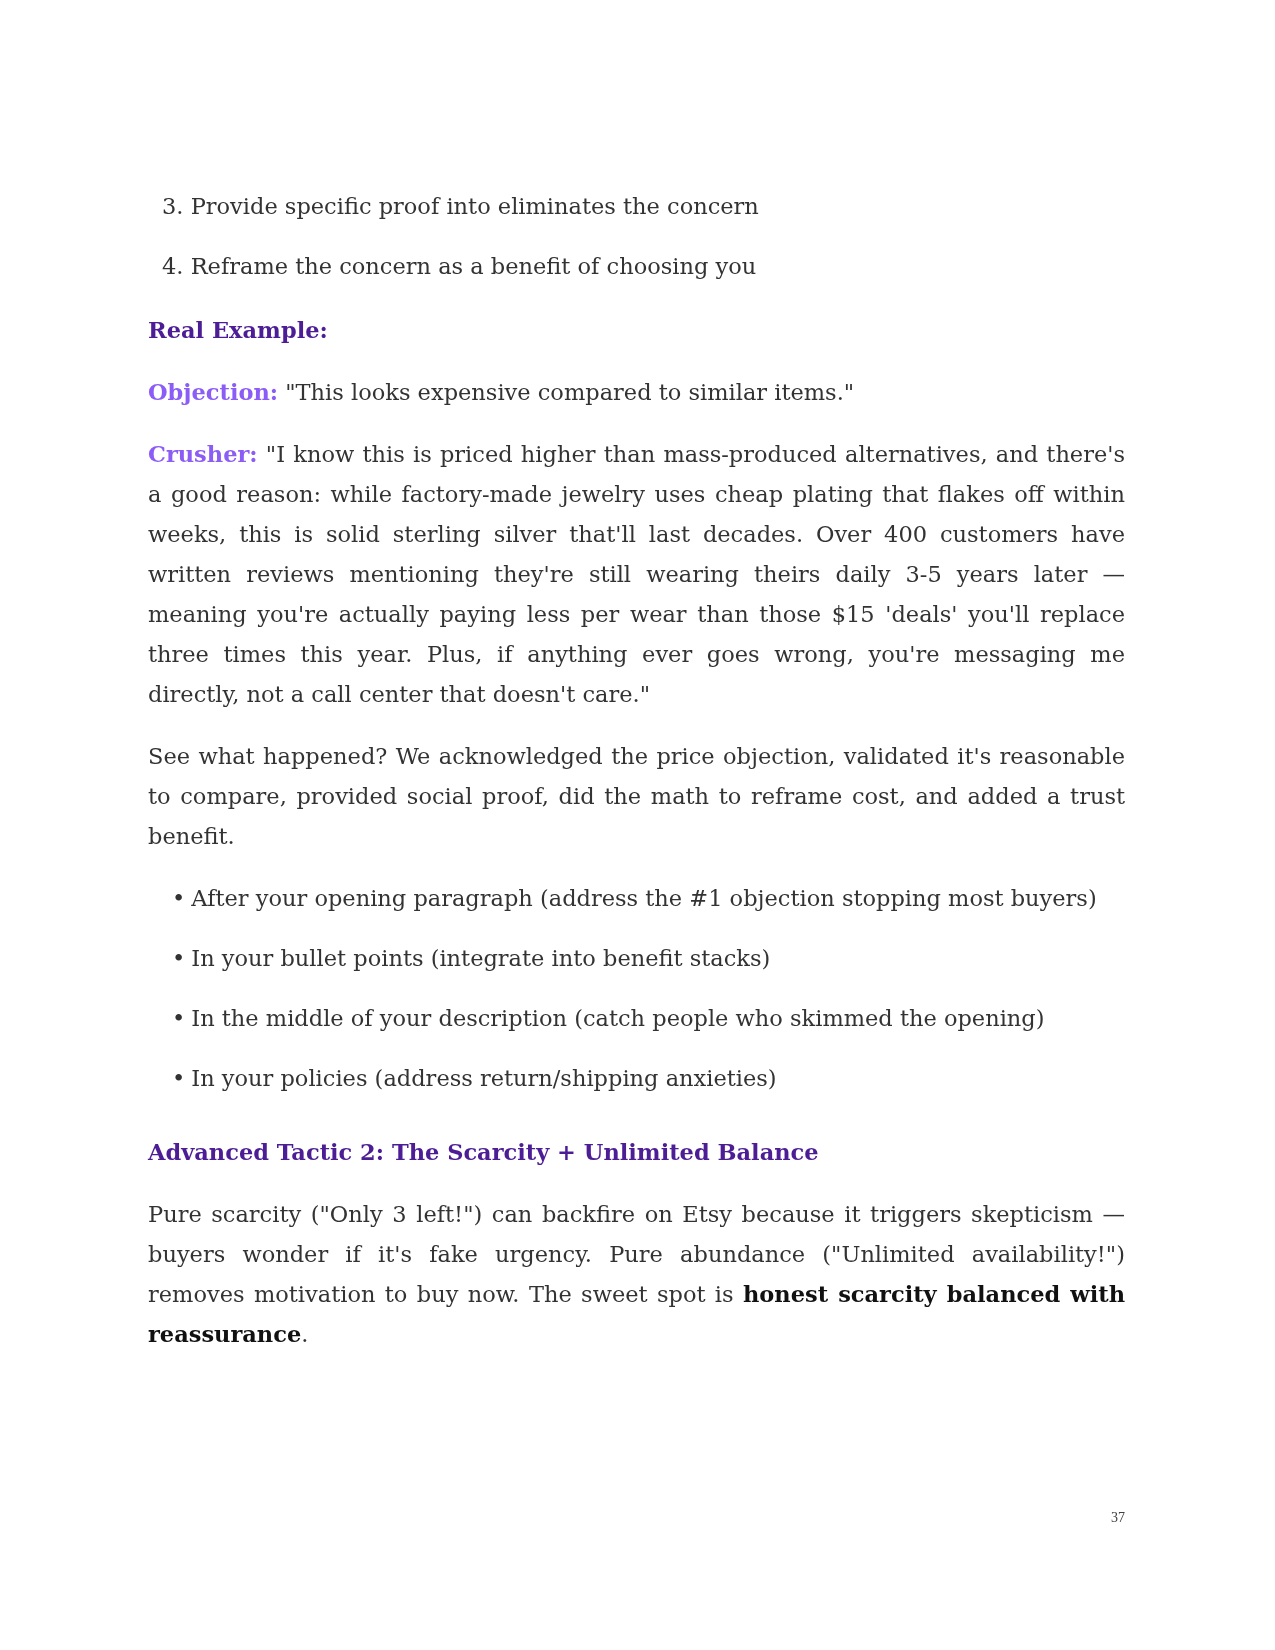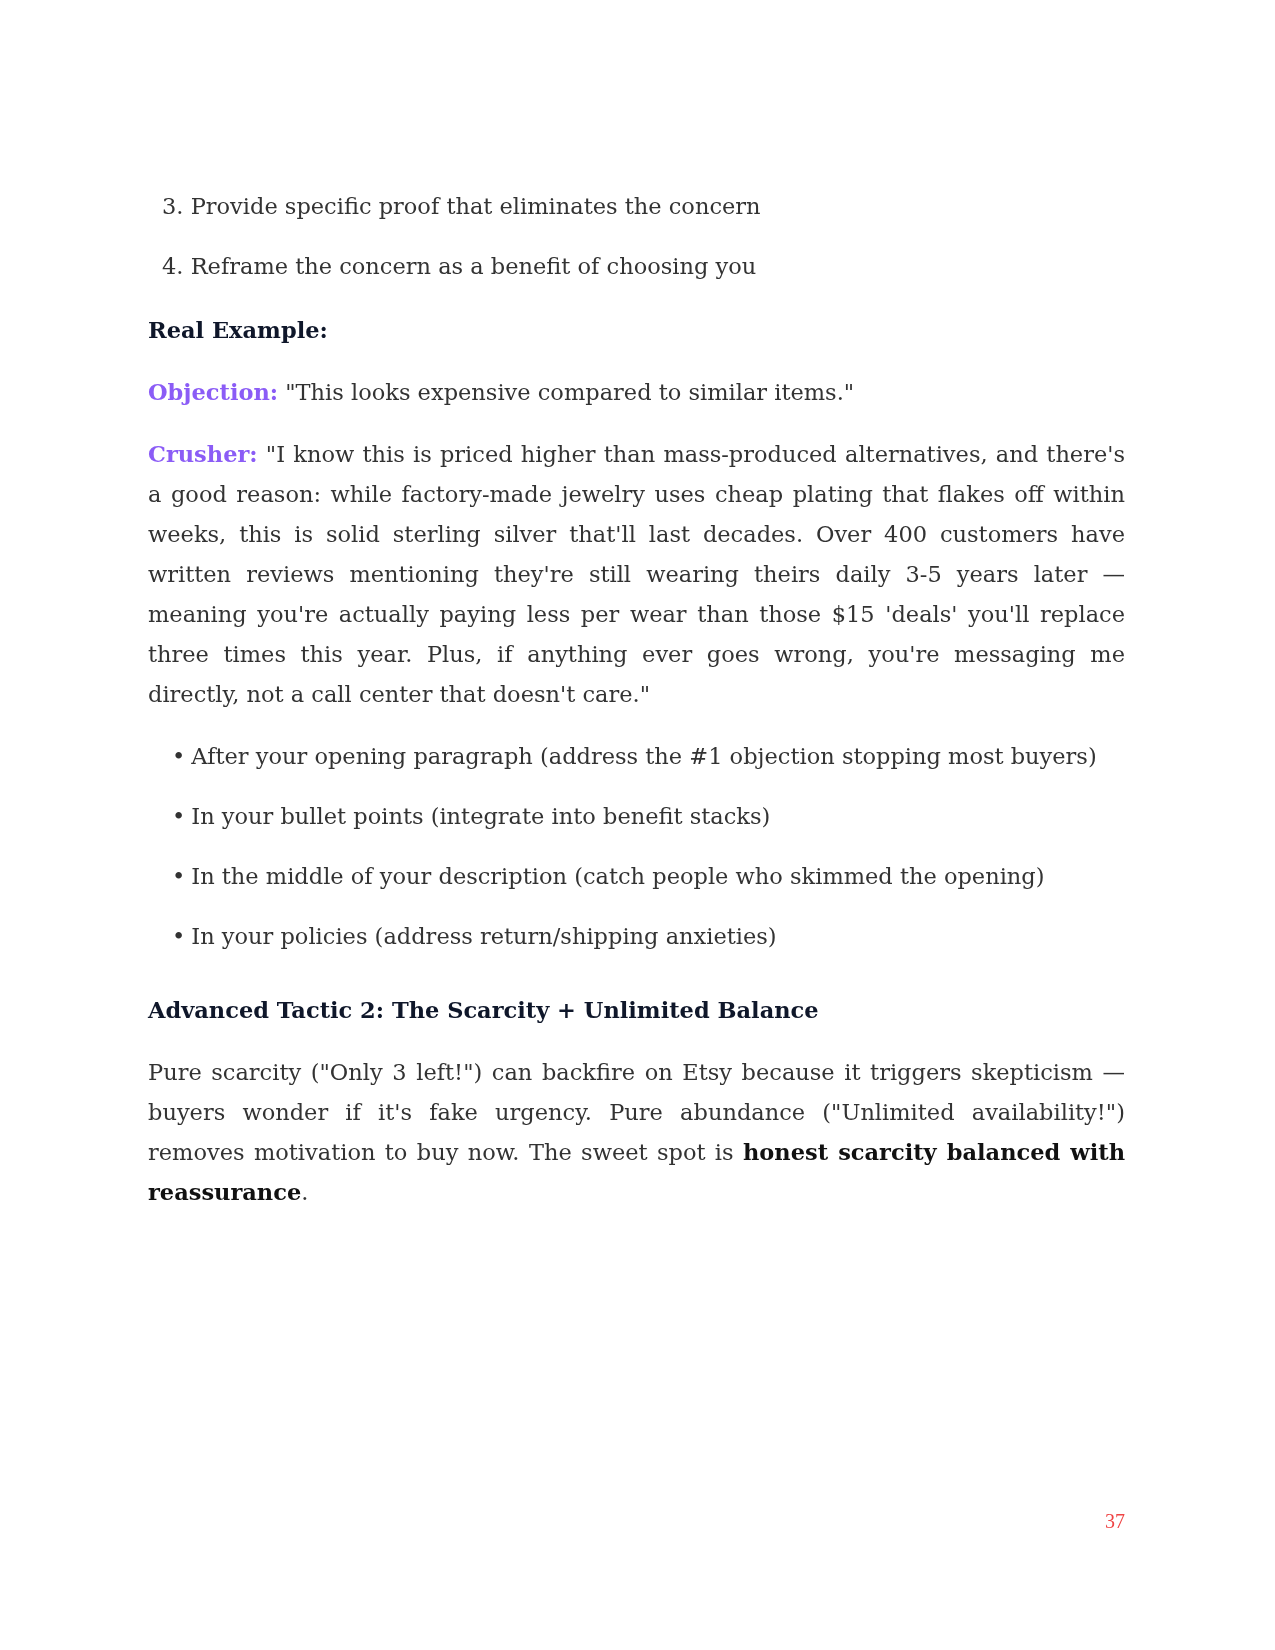--- a/index.html
+++ b/index.html
@@ -15,62 +15,63 @@
       color: #333333;
     }
     .olist { margin: 0 0 24px 0; padding: 0; list-style: none; }
     .olist li { padding-left: 14px; margin: 0 0 20px 0; }
     .olist li:last-child { margin-bottom: 0; }
     h3 {
       margin: 0 0 22px 0;
       font-size: 22.5px;
       line-height: 40px;
       font-weight: bold;
-      color: #0f172a;
+      color: #4c1d95;
     }
     p { margin: 0 0 22px 0; text-align: justify; }
     .lead { font-weight: bold; color: #8b5cf6; }
     .strong { font-weight: bold; color: #111111; }
     .ulist { margin: 0 0 34px 0; padding: 0; list-style: none; }
     .ulist li { padding-left: 24px; margin: 0 0 20px 0; }
     .ulist li:last-child { margin-bottom: 0; }
     .bullet { margin-right: 6px; }
     .page-number {
       position: absolute;
       left: 1090px;
       top: 1510px;
       width: 35px;
       text-align: right;
       font-family: "Liberation Serif", "DejaVu Serif", serif;
-      font-size: 20px;
-      color: #ef4444;
+      font-size: 14px;
+      color: #404040;
     }
   </style>
 </head>
 <body>
 
 <div class="page">
 
   <ol class="olist">
     <li>
       <span>3.</span>
-      <span>Provide specific proof that eliminates the concern</span>
+      <span>Provide specific proof into eliminates the concern</span>
     </li>
     <li>
       <span>4.</span>
       <span>Reframe the concern as a benefit of choosing you</span>
     </li>
   </ol>
 
   <h3>Real Example:</h3>
 
   <p><span class="lead">Objection:</span><span> "This looks expensive compared to similar items."</span></p>
 
   <p><span class="lead">Crusher:</span><span> "I know this is priced higher than mass-produced alternatives, and there's a good reason: while factory-made jewelry uses cheap plating that flakes off within weeks, this is solid sterling silver that'll last decades. Over 400 customers have written reviews mentioning they're still wearing theirs daily 3-5 years later — meaning you're actually paying less per wear than those $15 'deals' you'll replace three times this year. Plus, if anything ever goes wrong, you're messaging me directly, not a call center that doesn't care."</span></p>
 
+  <p>See what happened? We acknowledged the price objection, validated it's reasonable to compare, provided social proof, did the math to reframe cost, and added a trust benefit.</p>
 
 
   <ul class="ulist">
     <li><span class="bullet">•</span><span>After your opening paragraph (address the #1 objection stopping most buyers)</span></li>
     <li><span class="bullet">•</span><span>In your bullet points (integrate into benefit stacks)</span></li>
     <li><span class="bullet">•</span><span>In the middle of your description (catch people who skimmed the opening)</span></li>
     <li><span class="bullet">•</span><span>In your policies (address return/shipping anxieties)</span></li>
   </ul>
 
   <h3>Advanced Tactic 2: The Scarcity + Unlimited Balance</h3>

